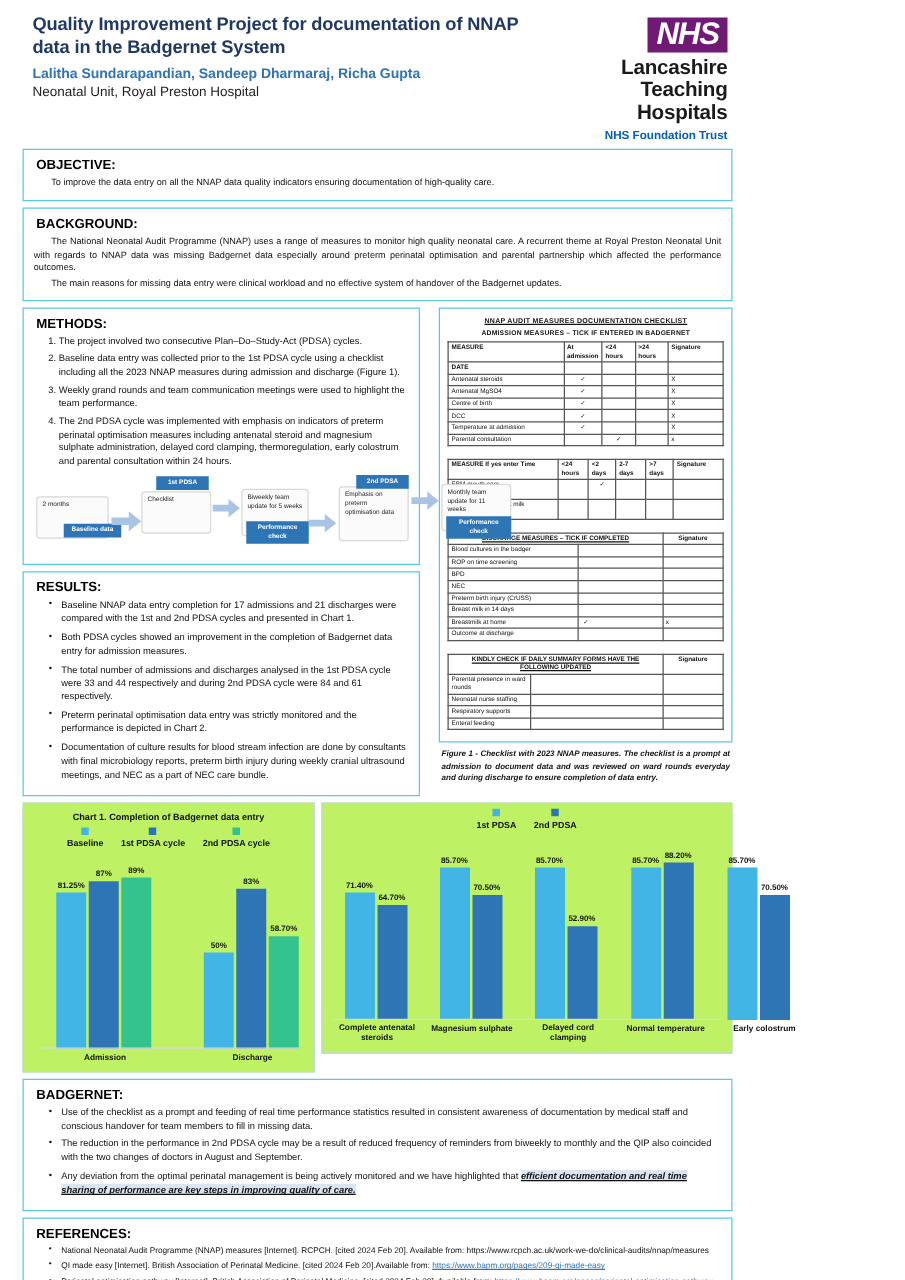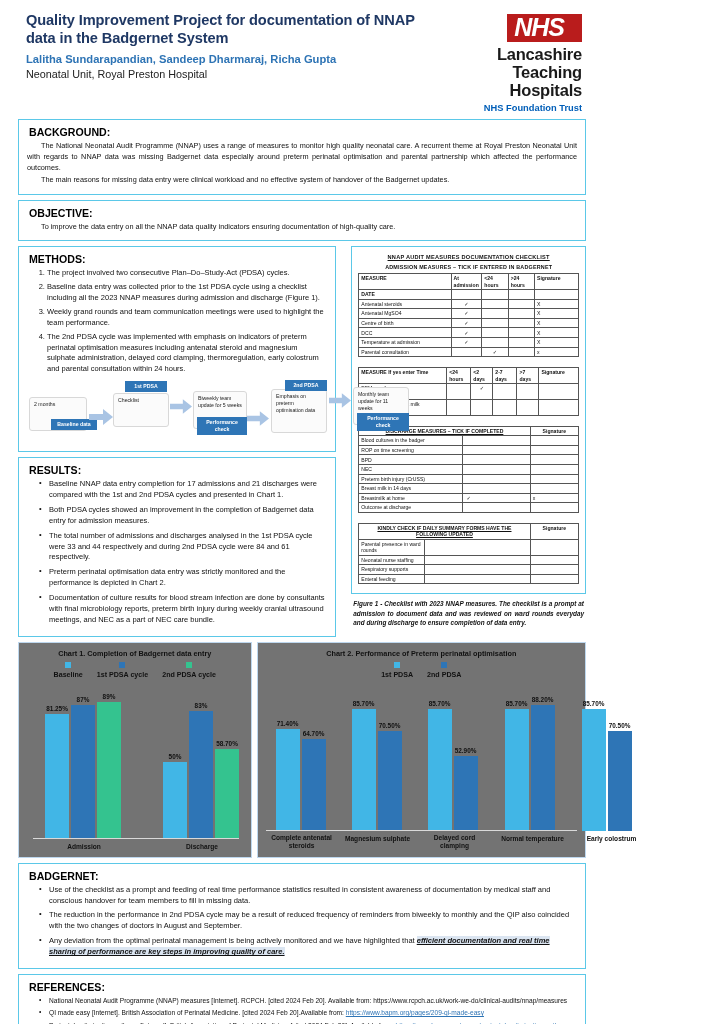--- a/index.html
+++ b/index.html
@@ -16,24 +16,24 @@
   
   .header { display:flex; align-items:flex-start; justify-content:space-between;
             padding:12px 0 6px 8px; }
   .head-left { width:470px; }
   .title { font-size:14.6px; font-weight:bold; color:#1f3864; line-height:1.22;
            letter-spacing:-0.1px; }
   .authors { font-size:11.2px; font-weight:bold; color:#2e74b5;
              margin-top:5px; }
   .affil { font-size:10.8px; color:#222; margin-top:3px; }
   .head-right { text-align:right; padding-right:4px; padding-top:2px; }
-  .nhs-box { display:inline-block; background:#b91c1c; color:#fff;
+  .nhs-box { display:inline-block; background:#701a75; color:#fff;
              font-family:"Liberation Sans", sans-serif; font-weight:bold;
              font-style:italic; font-size:25px; letter-spacing:-1px;
-             padding:1px 18px 2px 7px; line-height:1.0; }
+             padding:1px 7px 2px 7px; line-height:1.0; }
   .trust-name { font-size:16.5px; font-weight:bold; color:#1a1a1a;
                 line-height:1.08; margin-top:4px; letter-spacing:-0.2px;}
   .trust-sub { font-size:9.3px; font-weight:bold; color:#005EB8; margin-top:4px; }
 
   
   .panel { border:1.2px solid #5BC8E8; background:#fff; margin-bottom:5px;
            padding:5px 8px 6px 8px; }
   .panel-title { font-size:10.6px; font-weight:bold; color:#000;
                  margin:1px 0 3px 2px; }
   .p-text { font-size:7.3px; line-height:1.45; color:#111; text-indent:14px;
@@ -72,21 +72,21 @@
   table.cl th { font-weight:bold; }
   .tick { text-align:center !important; font-size:5.4px; }
   .sigx { font-size:5.1px; }
   .ctr { text-align:center !important; }
   .gap { height:7px; }
   .figcap { font-size:6.4px; font-style:italic; font-weight:bold;
             line-height:1.5; text-align:justify; margin:5px 2px 0 2px; }
 
   
   .charts { display:flex; gap:5px; align-items:flex-start; margin-bottom:5px; }
-  .chartbox { border:1.2px solid #BDD7EE; background:#737373; padding:4px 4px 2px 4px; }
+  .chartbox { border:1.2px solid #BDD7EE; background:#bef264; padding:4px 4px 2px 4px; }
   .c1 { width:285px; }
   .c2 { width:403px; }
   .ctitle { text-align:center; font-size:7.3px; font-weight:bold; color:#111;
             margin:2px 0 4px 0; }
   .legend { display:flex; justify-content:center; gap:14px; margin-bottom:4px; }
   .lg { display:flex; align-items:center; gap:3px; font-size:7.1px;
         font-weight:bold; color:#111;flex-direction:column; }
   .sw { width:6px; height:6px; display:inline-block; }
 
   .plot { position:relative; }
@@ -121,28 +121,28 @@
       <div class="nhs-box">NHS</div>
       <div class="trust-name">
         <div>Lancashire Teaching</div>
         <div>Hospitals</div>
       </div>
       <div class="trust-sub">NHS Foundation Trust</div>
     </div>
   </div>
 
   <div class="panel">
+    <div class="panel-title">OBJECTIVE:</div>
+    <div class="p-text">To improve the data entry on all the NNAP data quality indicators ensuring documentation of high-quality care.</div>
+  </div>
+
+  <div class="panel">
     <div class="panel-title">BACKGROUND:</div>
     <div class="p-text">The National Neonatal Audit Programme (NNAP) uses a range of measures to monitor high quality neonatal care. A recurrent theme at Royal Preston Neonatal Unit with regards to NNAP data was missing Badgernet data especially around preterm perinatal optimisation and parental partnership which affected the performance outcomes.</div>
     <div class="p-text">The main reasons for missing data entry were clinical workload and no effective system of handover of the Badgernet updates.</div>
-  </div>
-
-  <div class="panel">
-    <div class="panel-title">OBJECTIVE:</div>
-    <div class="p-text">To improve the data entry on all the NNAP data quality indicators ensuring documentation of high-quality care.</div>
   </div>
 
   <div class="mid">
 
     <div class="mid-left">
 
       <div class="panel">
         <div class="panel-title">METHODS:</div>
         <ol class="methods">
           <li>The project involved two consecutive Plan–Do–Study-Act (PDSA) cycles.</li>
@@ -419,21 +419,20 @@
             <span class="val">58.70%</span>
             </div>
         </div>
         <div class="axis" style="left:10px; right:8px; bottom:16px;"></div>
         <div class="xlab" style="left:22px; width:78px; bottom:3px;">Admission</div>
         <div class="xlab" style="left:140px; width:78px; bottom:3px;">Discharge</div>
       </div>
     </div>
 
     <div class="chartbox c2">
-      <div class="ctitle">Chart 2. Performance of Preterm perinatal optimisation</div>
       <div class="legend">
         <span class="lg">
           <i class="sw" style="background:#41B6E6"></i>
           <span>1st PDSA</span>
           </span>
         <span class="lg">
           <i class="sw" style="background:#2E75B6"></i>
           <span>2nd PDSA</span>
           </span>
       </div>

